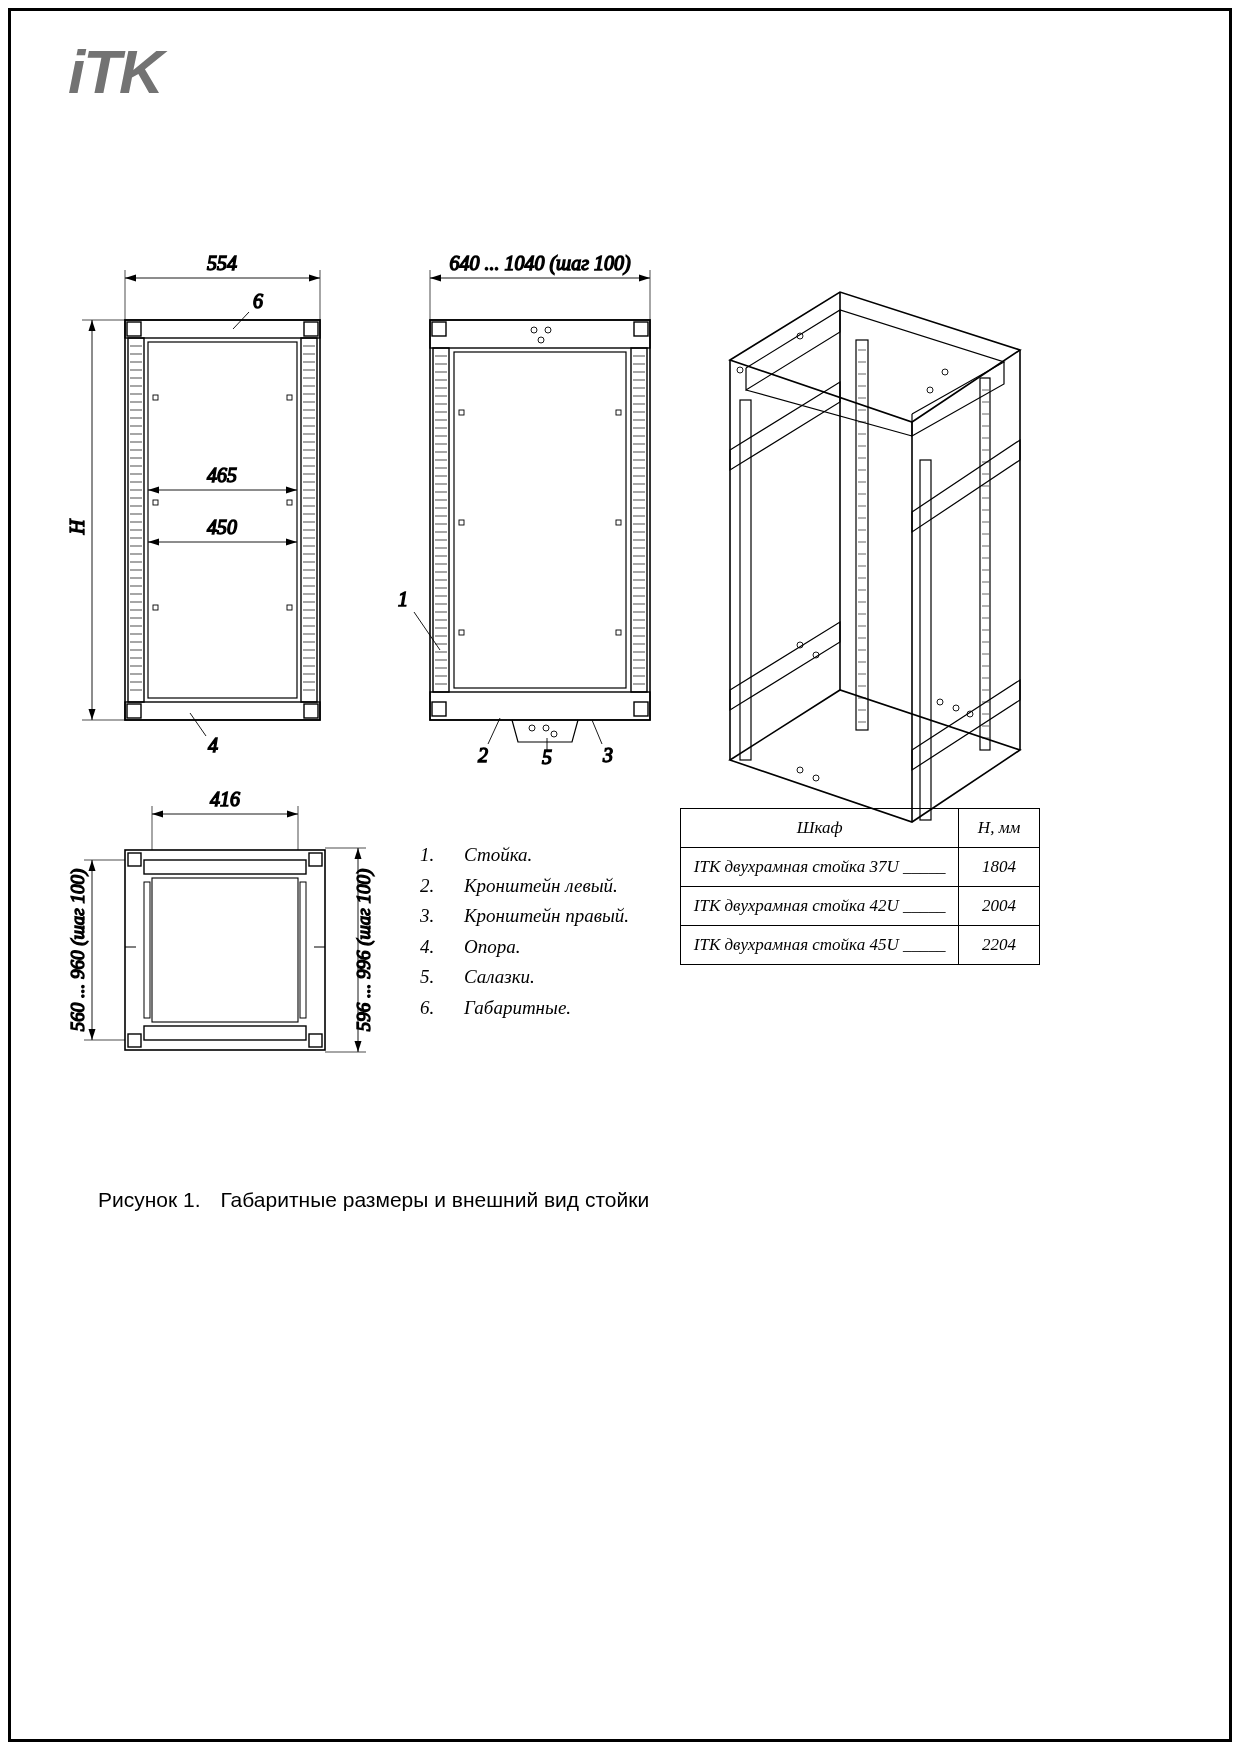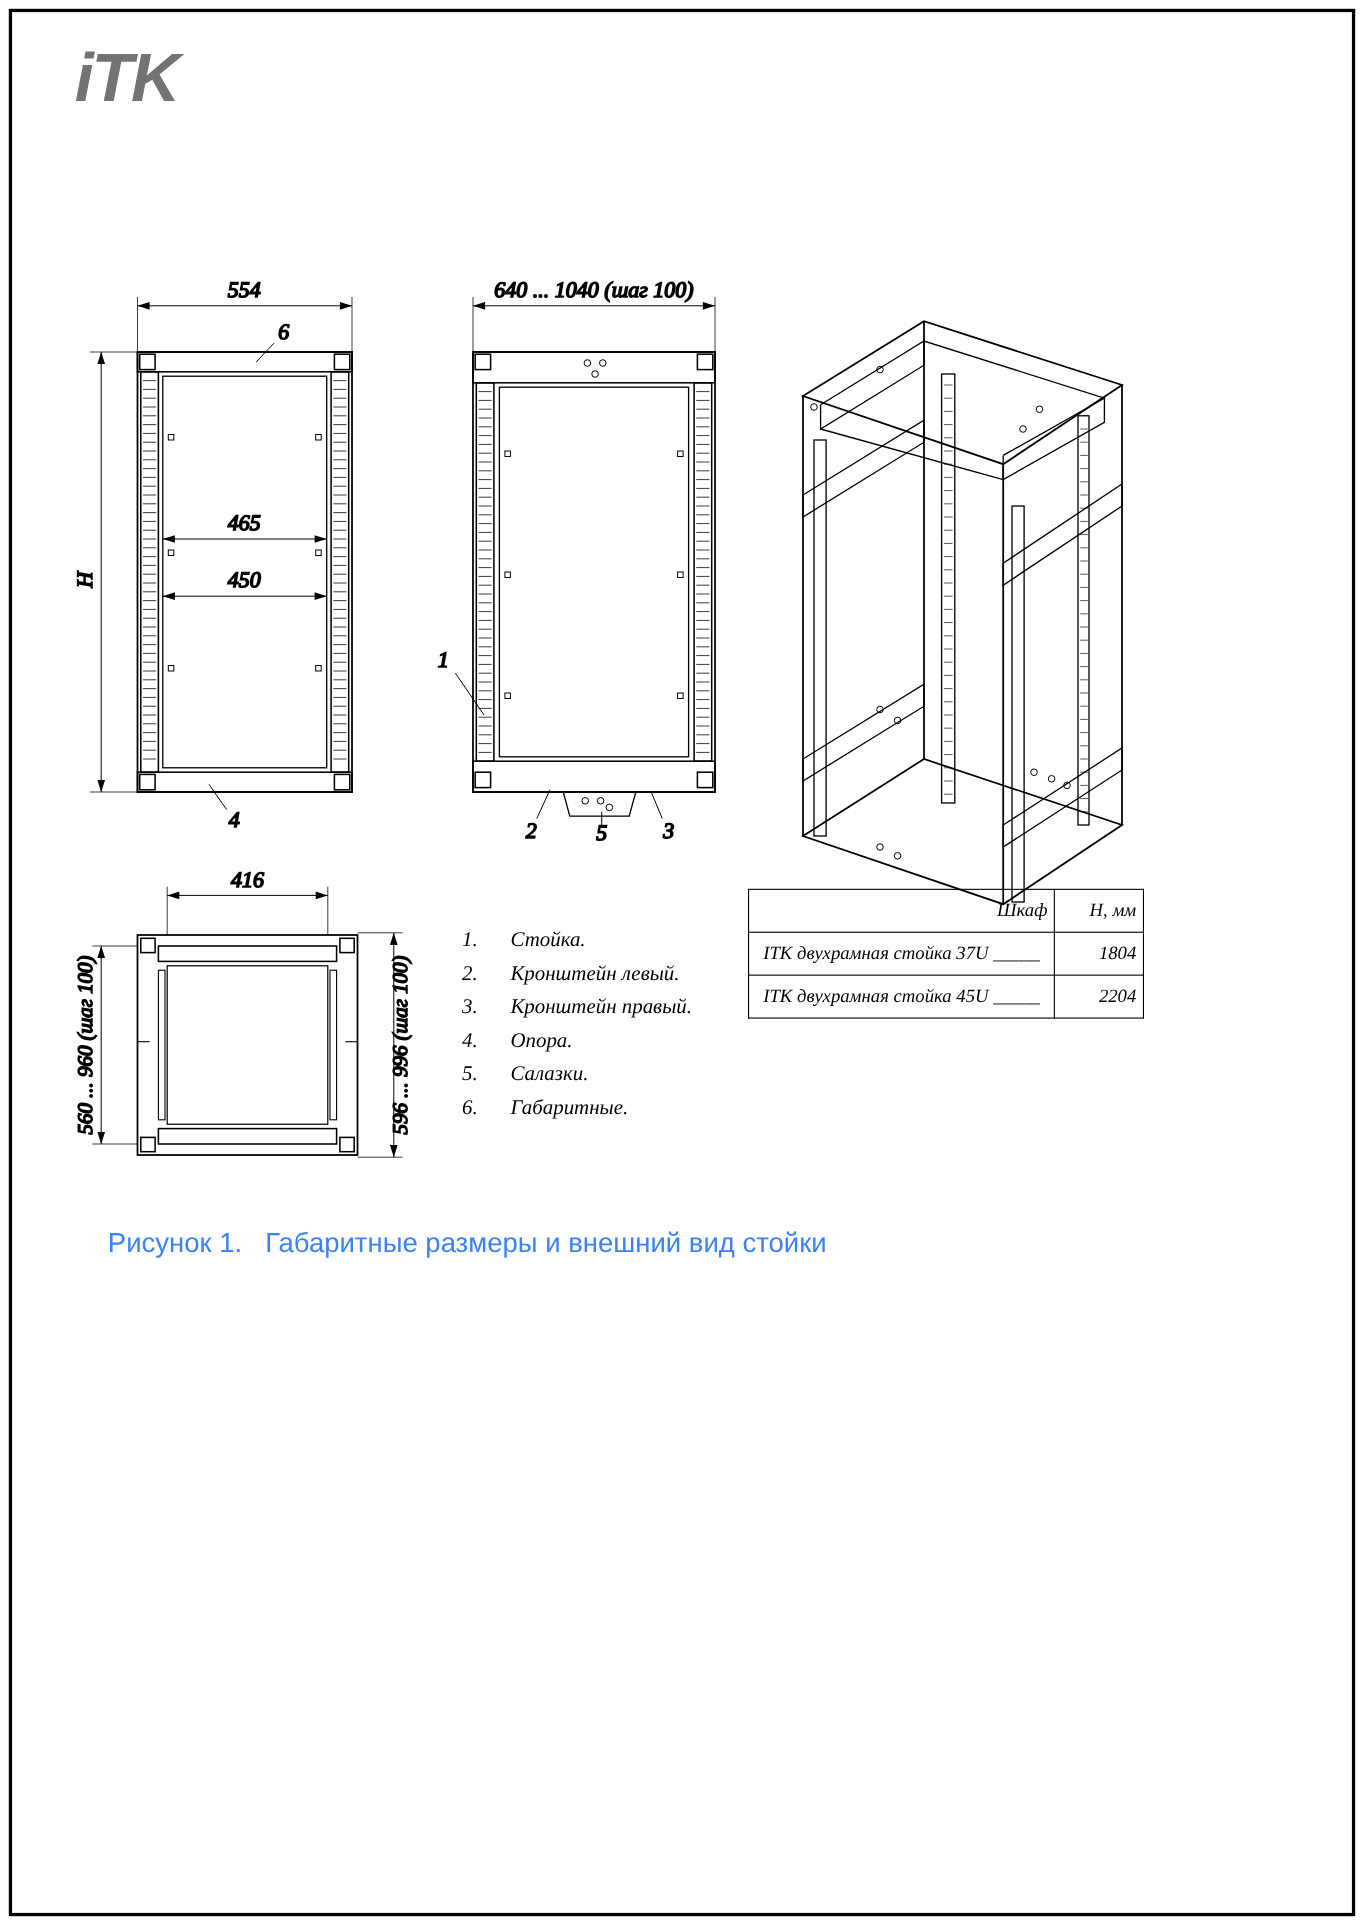--- a/index.html
+++ b/index.html
@@ -42,24 +42,24 @@
   .figure-area {
     position: absolute;
     left: 40px;
     top: 250px;
     width: 1160px;
     height: 900px;
   }
   .caption {
     position: absolute;
     left: 98px;
-    top: 1116px;
-    font-size: 25px;
+    top: 1188px;
+    font-size: 21px;
     font-family: "Liberation Sans", sans-serif;
-    color: #3b82f6;
+    color: #000000;
     white-space: nowrap;
   }
   .caption .cap-num { margin-right: 14px; }
 
   
   .legend {
     position: absolute;
     left: 420px;
     top: 840px;
     width: 260px;
@@ -80,21 +80,21 @@
     top: 808px;
     width: 360px;
     border-collapse: collapse;
     font-family: "Liberation Serif", serif;
     font-style: italic;
     font-size: 17px;
   }
   .spec-table th, .spec-table td {
     border: 1.6px solid #000;
     padding: 9px 6px;
-    text-align: right;
+    text-align: center;
     color: #000;
     font-weight: normal;
   }
   .spec-table th.c-name, .spec-table td.c-name { width: 288px; }
   .spec-table th.c-h, .spec-table td.c-h { width: 72px; }
   .spec-table td.c-name { text-align: center; }
 
   svg { display: block; }
   text {
     font-family: "Liberation Serif", serif;
@@ -576,20 +576,24 @@
         <th class="c-name">Шкаф</th>
         <th class="c-h">H, мм</th>
       </tr>
     </thead>
     <tbody>
       <tr>
         <td class="c-name">ITK двухрамная стойка 37U _____</td>
         <td class="c-h">1804</td>
       </tr>
       <tr>
+        <td class="c-name">ITK двухрамная стойка 42U _____</td>
+        <td class="c-h">2004</td>
+      </tr>
+      <tr>
         <td class="c-name">ITK двухрамная стойка 45U _____</td>
         <td class="c-h">2204</td>
       </tr>
     </tbody>
   </table>
 
   <div class="caption">
     <span class="cap-num">Рисунок 1.</span>
     <span>Габаритные размеры и внешний вид стойки</span>
   </div>

